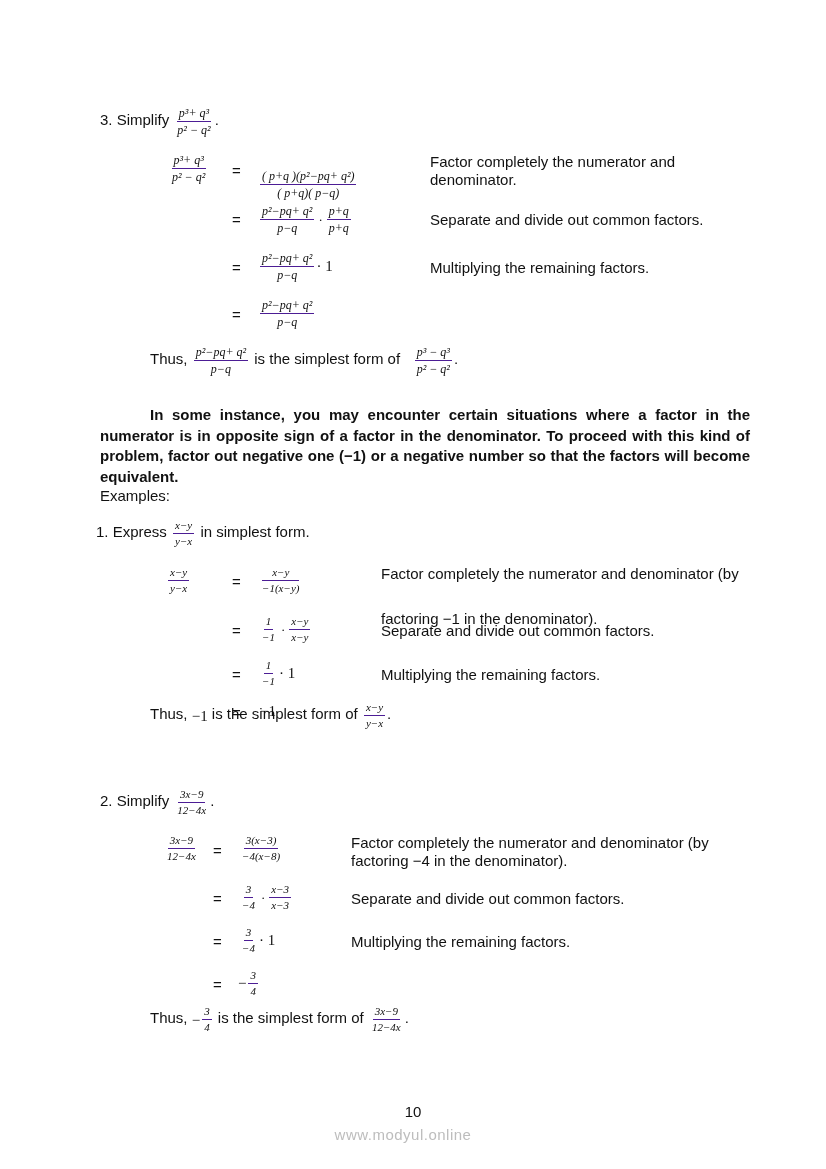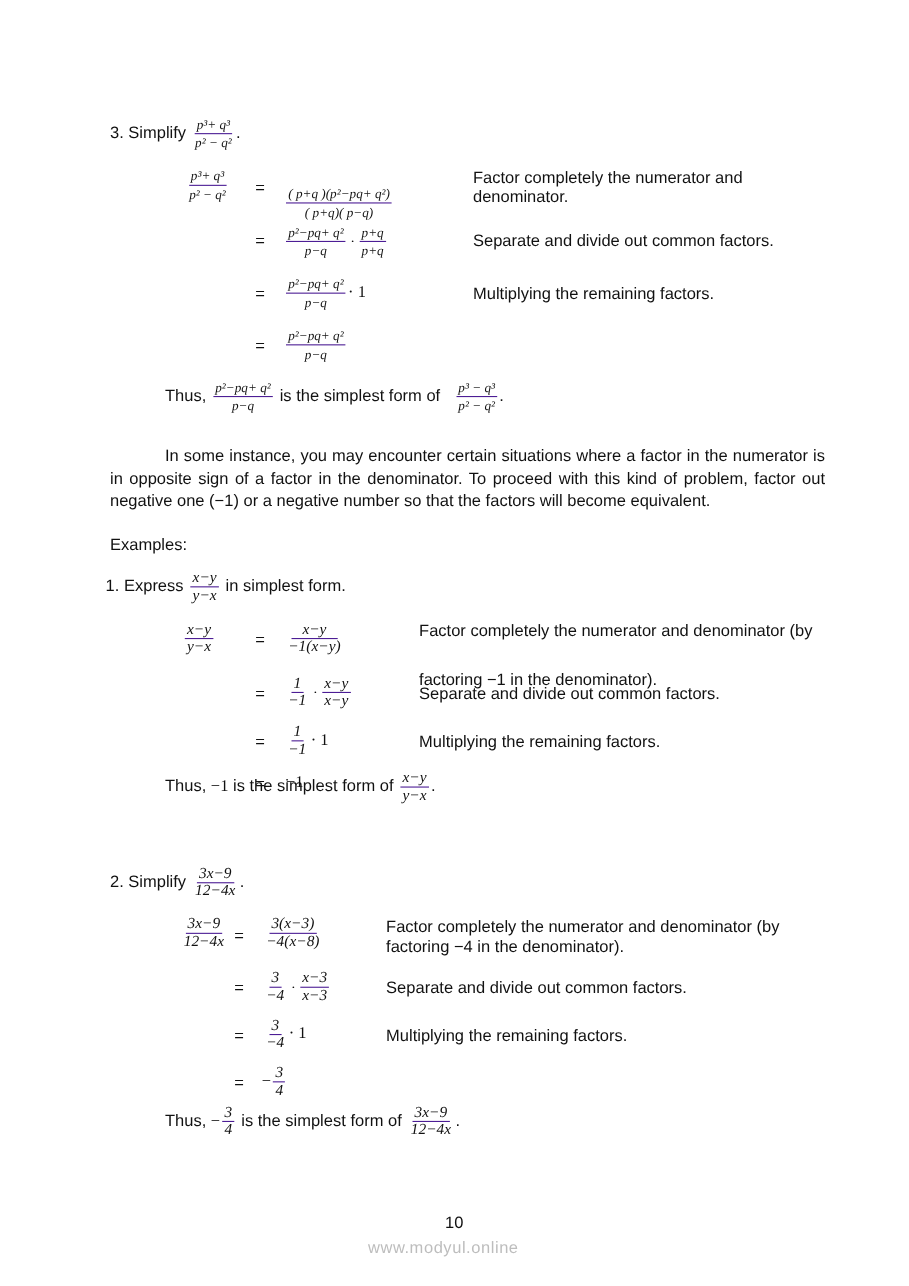--- a/index.html
+++ b/index.html
@@ -1,21 +1,21 @@
 <!DOCTYPE html>
 <html><head>
 <meta charset="utf-8">
 <style>
   html, body { margin: 0; padding: 0; background: #ffffff; }
   body { width: 826px; height: 1169px; position: relative; overflow: hidden;
          font-family: "Liberation Sans", sans-serif; color: #111; font-size: 15px; }
   .abs { position: absolute; white-space: nowrap; }
   .txt { font-family: "Liberation Sans", sans-serif; font-size: 15px; line-height: 18px; }
   .frac { display: inline-flex; flex-direction: column; align-items: center; vertical-align: middle;
-          font-family: "Liberation Serif", serif; font-style: italic; font-size: 14px; line-height: 13px; margin: 0 2px; }
+          font-family: "Liberation Serif", serif; font-style: italic; font-size: 11px; line-height: 13px; margin: 0 2px; }
   .frac .num { padding: 0 2px 1px 2px; border-bottom: 1px solid #4c1d95; }
   .frac .den { padding: 1px 2px 0 2px; }
   .frac.big { font-size: 12px; line-height: 14px; }
   .eq { font-family: "Liberation Sans", sans-serif; font-size: 15px; }
   .dot { font-family: "Liberation Serif", serif; font-size: 13px; margin: 0 2px; vertical-align: middle; }
   .one { font-family: "Liberation Serif", serif; font-size: 15px; vertical-align: middle; }
   .para { position: absolute; left: 100px; width: 650px; font-size: 15px; line-height: 20.5px; text-align: justify; }
   .bold { font-weight: normal; }
   .pagenum { position: absolute; left: 0; width: 826px; top: 1103px; text-align: center; font-size: 15px; }
   .wm { position: absolute; left: 0; width: 806px; top: 1126px; text-align: center; font-size: 15px; color: #bdbdbd; letter-spacing: 0.5px; }
@@ -81,21 +81,21 @@
       <span class="num">p²−pq+ q²</span>
       <span class="den">p−q</span>
     </span>
   <span>is the simplest form of</span>&nbsp;&nbsp;
   <span class="frac big">
       <span class="num">p³ − q³</span>
       <span class="den">p² − q²</span>
     </span><span>.</span>
 </div>
 
-<div class="para" style="top:405px; text-indent:50px;">In some instance, you may encounter certain situations where a factor in the numerator is in opposite sign of a factor in the denominator. To proceed with this kind of problem, factor out negative one (−1) or a negative number so that the factors will become equivalent.</div>
+<div class="para" style="top:405px; text-indent:50px;font-weight:bold;">In some instance, you may encounter certain situations where a factor in the numerator is in opposite sign of a factor in the denominator. To proceed with this kind of problem, factor out negative one (−1) or a negative number so that the factors will become equivalent.</div>
 
 <div class="abs txt bold" style="left:100px; top:487px;">Examples:</div>
 
 <div class="abs txt" style="left:96px; top:519px;">
   <span>1.  Express</span>
   <span class="frac">
       <span class="num">x−y</span>
       <span class="den">y−x</span>
     </span>
   <span>in simplest form.</span>

